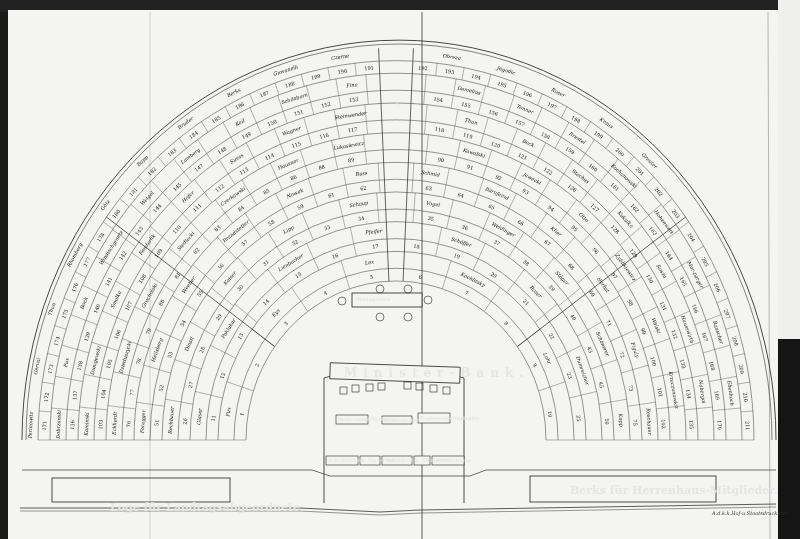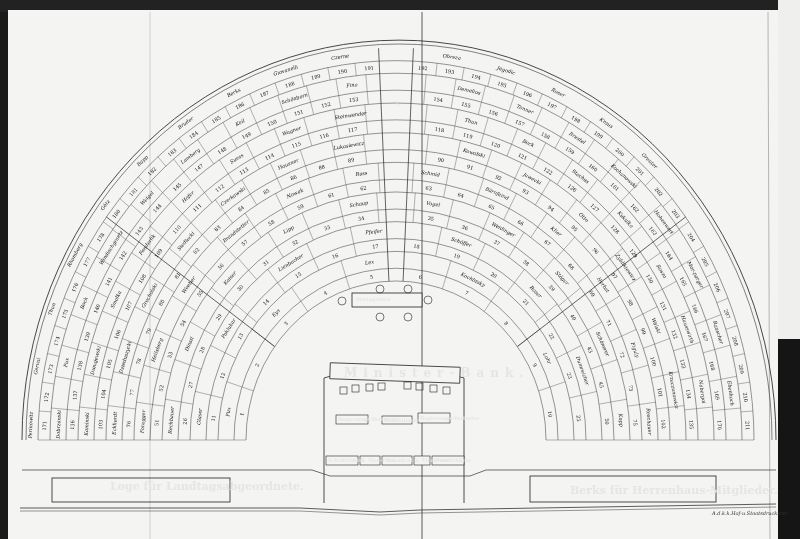--- a/index.html
+++ b/index.html
@@ -582,21 +582,21 @@
   <rect x="432" y="456" width="32" height="9" fill="#f4f4f2" stroke="#222" stroke-width="0.6"></rect>
 
   <path d="M22,470 L312,470 L330,476 L470,476 L486,470 L776,470" fill="none" stroke="#333" stroke-width="0.7"></path>
 
   <rect x="52" y="478" width="178" height="24" fill="none" stroke="#222" stroke-width="0.8"></rect>
   <rect x="530" y="476" width="186" height="26" fill="none" stroke="#222" stroke-width="0.8"></rect>
   <path d="M20,508 L300,508 L380,512 L420,510 L776,504" fill="none" stroke="#333" stroke-width="0.8"></path>
   <path d="M20,511 L300,511 L380,515 L420,513 L776,507" fill="none" stroke="#333" stroke-width="0.5"></path>
 </svg>
 
-<div class="lbl loge" style="left:110px;top:480px;">Loge für Landtagsabgeordnete.</div>
+<div class="lbl loge" style="left:110px;top:501px;">Loge für Landtagsabgeordnete.</div>
 <div class="lbl loge" style="left:570px;top:484px;">Berks für Herrenhaus-Mitglieder.</div>
 <div class="lbl credit" style="left:712px;top:510px;">A.d.k.k.Hof-u.Staatsdruckerei</div>
 <div class="lbl minister" style="left:344px;top:366px;">Minister-Bank.</div>
 <div class="lbl tiny" style="left:356px;top:296px;">Stenografen</div>
 <div class="lbl tiny" style="left:338px;top:416px;">Regierungs-Vertreter</div>
 <div class="lbl tiny" style="left:384px;top:417px;">Redaktionär</div>
 <div class="lbl tiny" style="left:420px;top:415px;">Regierungs-Vertreter</div>
 <div class="lbl tiny" style="left:328px;top:457px;">Schriftführer</div>
 <div class="lbl tiny" style="left:361px;top:457px;">1. Vice-Präs.</div>
 <div class="lbl tiny" style="left:386px;top:457px;">Präsident</div>

